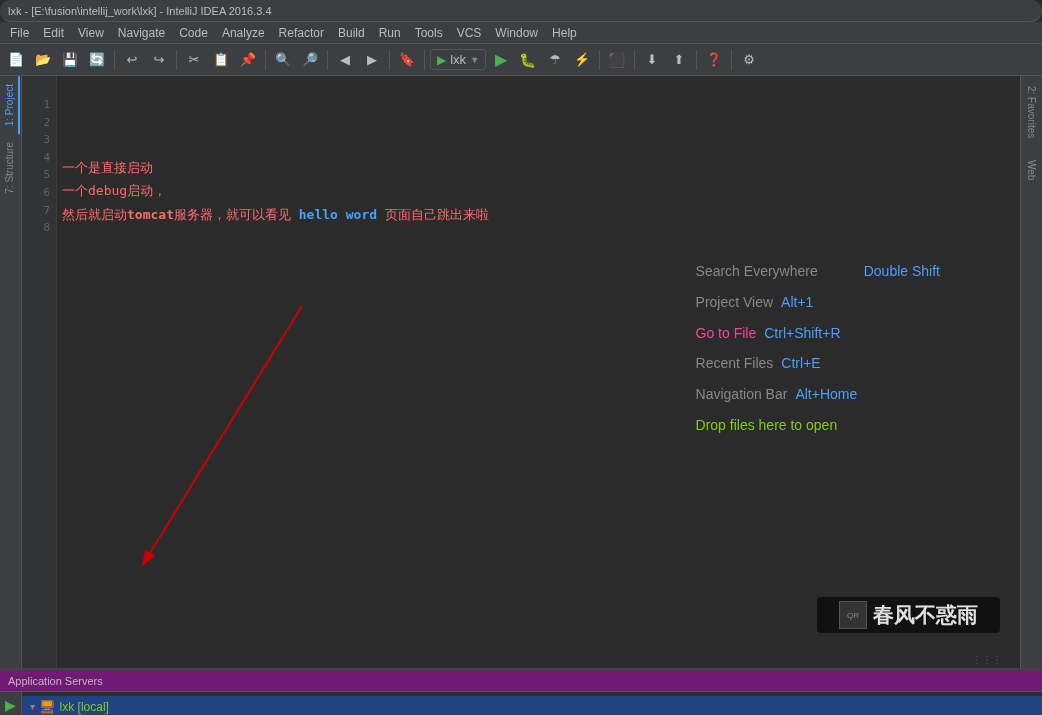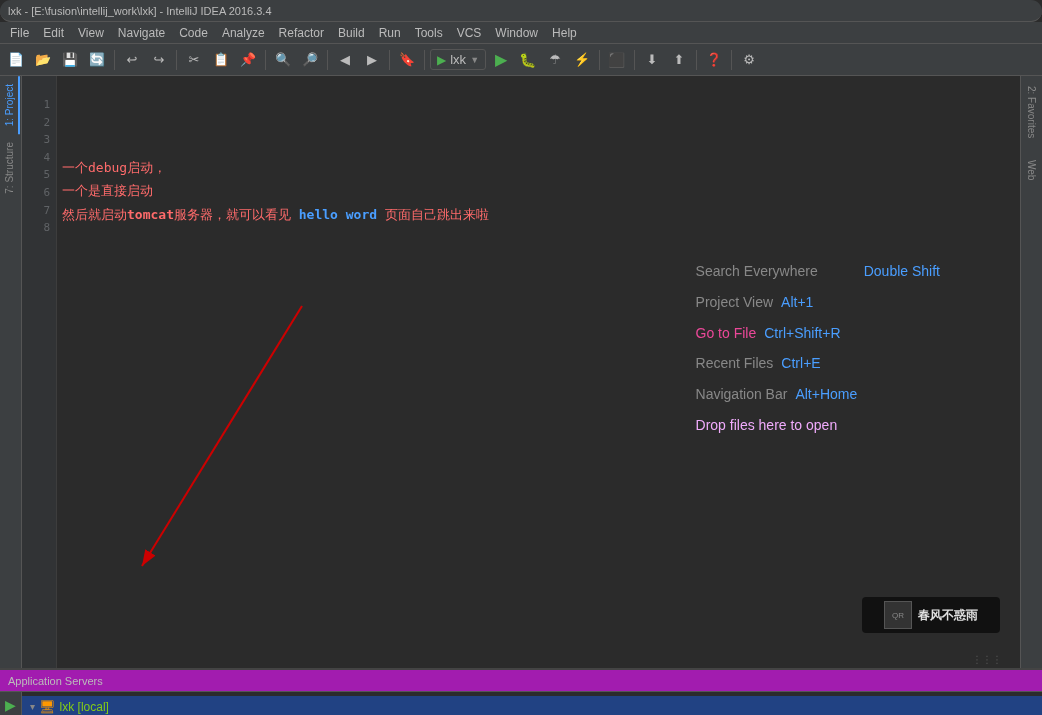--- a/index.html
+++ b/index.html
@@ -147,21 +147,21 @@
     #bottom-panel {
       height: 170px;
       background: #2b2b2b;
       border-top: 2px solid #444;
       display: flex;
       flex-direction: column;
     }
 
     #bottom-panel-header {
       height: 22px;
-      background: #a21caf;
+      background: #701a75;
       display: flex;
       align-items: center;
       padding: 0 8px;
       font-size: 11px;
       color: #bbbbbb;
       border-bottom: 1px solid #555;
     }
 
     #bottom-panel-content {
       flex: 1;
@@ -244,21 +244,21 @@
       height: 28px;
       background: #333;
       border: 1px solid #555;
       display: flex;
       align-items: center;
       justify-content: center;
       font-size: 8px;
       color: #888;
     }
     .watermark-text {
-      font-size: 12px;
+      font-size: 21px;
       color: #e0e0e0;
       font-weight: bold;
     }
 
     
     #line-numbers {
       position: absolute;
       left: 0;
       top: 0;
       width: 35px;
@@ -365,24 +365,24 @@
       <div>6</div>
       <div>7</div>
       <div>8</div>
     </div>
 
     <div class="editor-text-area">
       <div style="height: 20px;"></div>
       <div style="height: 20px;"></div>
       <div style="height: 20px;"></div>
       <div style="color: #ff6b6b;">
+        <span>一个是直接启动</span>
+      </div>
+      <div style="color: #ff6b6b;">
         <span>一个debug启动，</span>
-      </div>
-      <div style="color: #ff6b6b;">
-        <span>一个是直接启动</span>
       </div>
       <div style="color: #ff6b6b;">
         <span id="line3-text"><span style="color:#ff6b6b;">然后就启动</span><span style="color:#ff6b6b; font-weight:bold;">tomcat</span><span style="color:#ff6b6b;">服务器，就可以看见 </span><span style="color:#4a9eff; font-weight:bold;">hello word</span><span style="color:#ff6b6b;"> 页面自己跳出来啦</span></span>
       </div>
     </div>
 
     <div id="shortcuts-panel">
       <div class="shortcut-row">
         <span style="color: #888;">Search Everywhere</span>
         <span style="color: #4a9eff; margin-left: 38px;">Double Shift</span>
@@ -397,21 +397,21 @@
       </div>
       <div class="shortcut-row">
         <span style="color: #888;">Recent Files</span>
         <span style="color: #4a9eff;">Ctrl+E</span>
       </div>
       <div class="shortcut-row">
         <span style="color: #888;">Navigation Bar</span>
         <span style="color: #4a9eff;">Alt+Home</span>
       </div>
       <div class="shortcut-row">
-        <span style="color: #f0abfc;">Drop files here to open</span>
+        <span style="color: #84cc16;">Drop files here to open</span>
       </div>
     </div>
 
     <svg id="arrow-canvas" width="600" height="520">
       <defs>
         <marker id="arrowhead" markerWidth="8" markerHeight="6" refX="8" refY="3" orient="auto">
           <polygon points="0 0, 8 3, 0 6" fill="#cc0000"></polygon>
         </marker>
       </defs>
       <line x1="280" y1="230" x2="120" y2="490" stroke="#cc0000" stroke-width="2" marker-end="url(#arrowhead)"></line>

